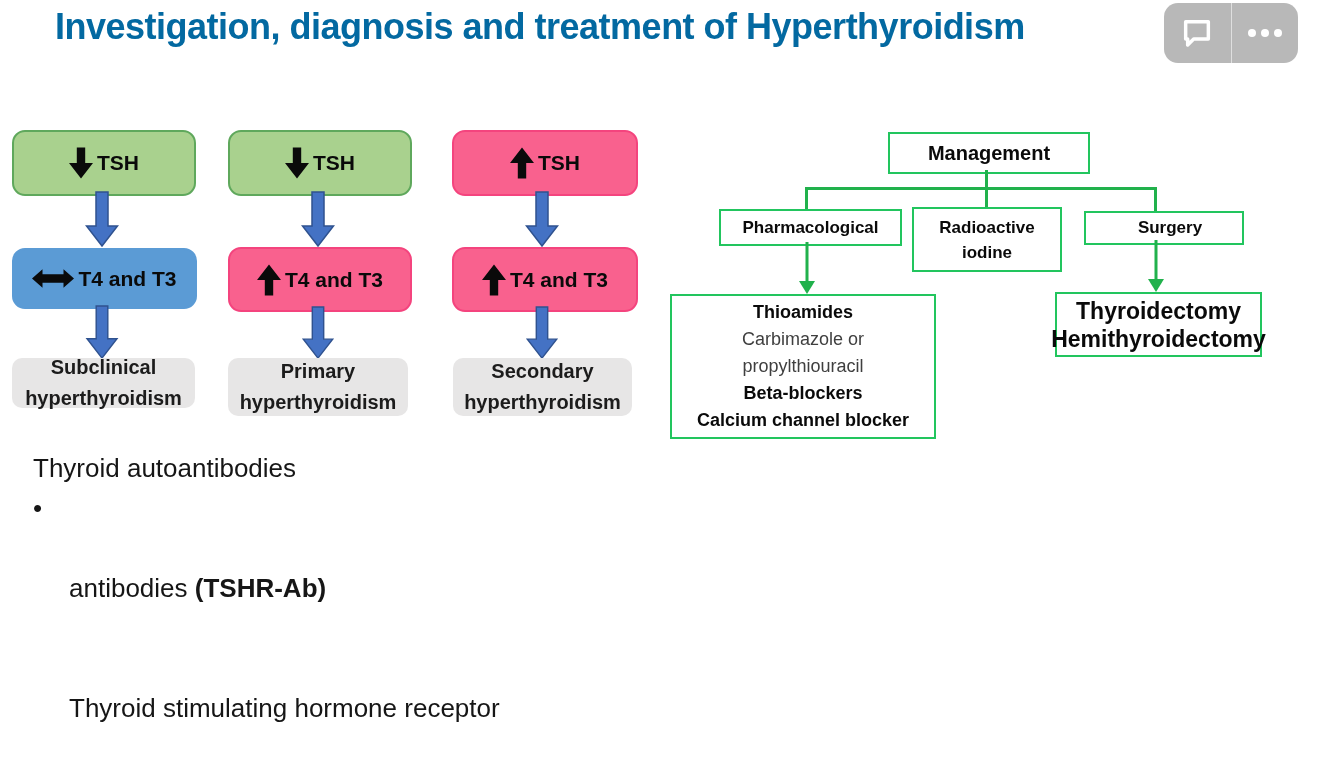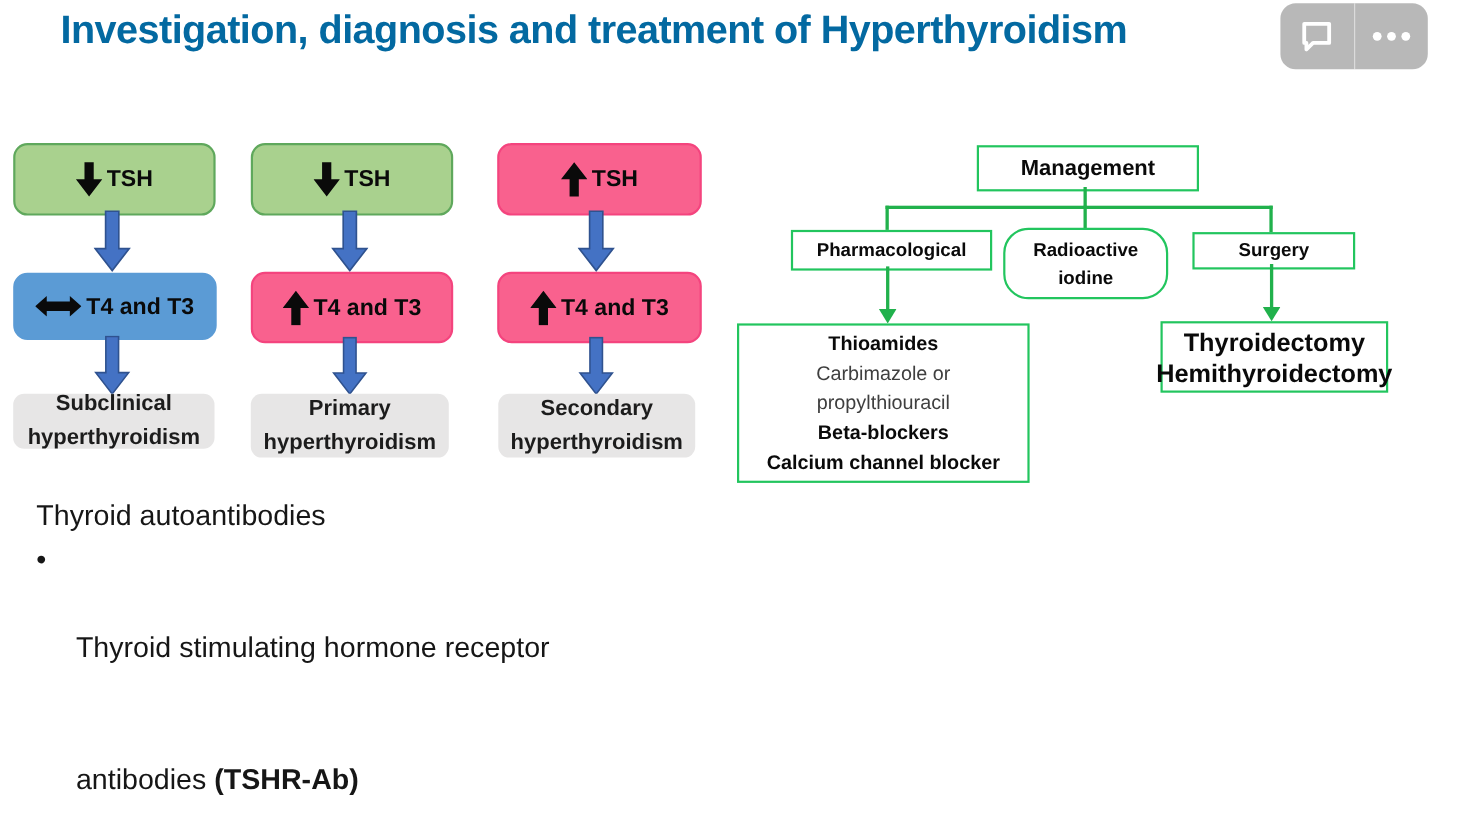--- a/index.html
+++ b/index.html
@@ -165,24 +165,24 @@
 
 <div class="abs tline" style="left:985px;top:170px;width:3px;height:19px;"></div>
 <div class="abs tline" style="left:805px;top:187px;width:352px;height:3px;"></div>
 <div class="abs tline" style="left:805px;top:187px;width:3px;height:24px;"></div>
 <div class="abs tline" style="left:985px;top:187px;width:3px;height:22px;"></div>
 <div class="abs tline" style="left:1154px;top:187px;width:3px;height:26px;"></div>
 
 <div class="abs tree-box" style="left:719px;top:209px;width:179px;height:33px;font-size:17px;">
   <span>Pharmacological</span>
 </div>
-<div class="abs tree-box" style="left:912px;top:207px;width:146px;height:61px;font-size:17px;line-height:25px;border-radius:23px;">
+<div class="abs tree-box" style="left:912px;top:207px;width:146px;height:61px;font-size:17px;line-height:25px;">
   <span>Radioactive iodine</span>
 </div>
-<div class="abs tree-box" style="left:1084px;top:211px;width:144px;height:30px;font-size:17px;">
+<div class="abs tree-box" style="left:1084px;top:211px;width:144px;height:30px;font-size:17px;padding-left:12px;">
   <span>Surgery</span>
 </div>
 
 <div class="abs" style="left:799px;top:242px;">
   <svg width="16" height="52" viewBox="0 0 16 52">
       <rect x="6.5" y="0" width="3" height="40" fill="#21B14C"></rect>
       <polygon points="0,39 16,39 8,52" fill="#21B14C"></polygon>
     </svg>
 </div>
 <div class="abs" style="left:1148px;top:240px;">
@@ -204,18 +204,18 @@
   <span>Thyroidectomy</span>
   <span>Hemithyroidectomy</span>
 </div>
 
 <div class="abs ab-block">
   <div>Thyroid autoantibodies</div>
 
   <div class="ab-row">
     <span class="ab-bullet">•</span>
     <span class="ab-text">
+      <span style="display:block;"><span>antibodies </span><span class="bold">(TSHR-Ab)</span></span>
       <span style="display:block;">Thyroid stimulating hormone receptor</span>
-      <span style="display:block;"><span>antibodies </span><span class="bold">(TSHR-Ab)</span></span>
     </span>
   </div>
 
 </div>
 
 </body></html>

